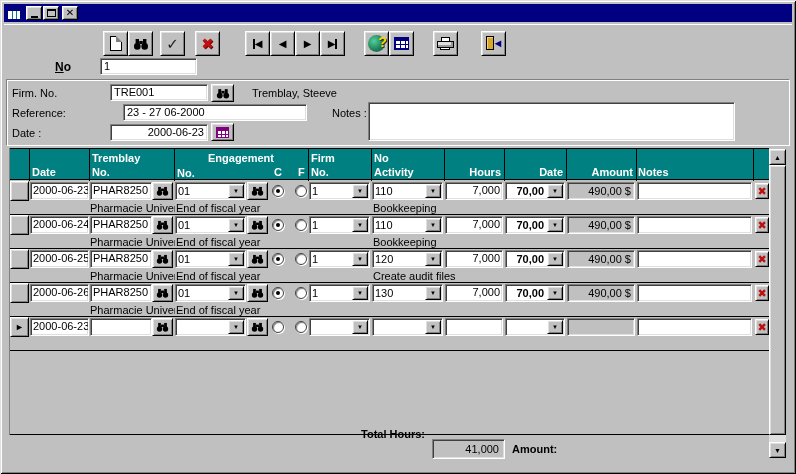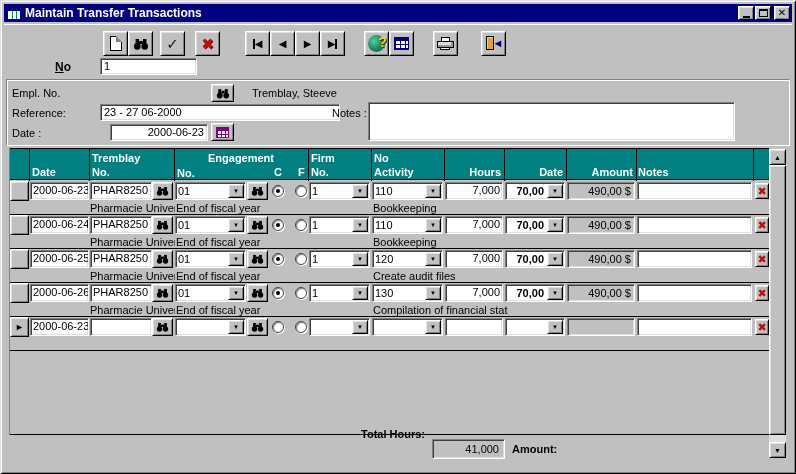--- a/index.html
+++ b/index.html
@@ -103,21 +103,20 @@
       <circle cx="4.3" cy="8.4" r="3.3"></circle>
       <circle cx="11.7" cy="8.4" r="3.3"></circle>
     </g>
   </defs>
 </svg>
 
 <div id="window">
 
   <div class="titlebar">
     <div class="title-icon"></div>
-    <div class="title-text">Maintain Transfer Transactions</div>
     <button class="raised tb-btn">
         <span class="glyph-min"></span>
       </button>
     <button class="raised tb-btn">
         <span class="glyph-max"></span>
       </button>
     <button class="raised tb-btn" style="margin-left:3px">
         <span class="glyph-close">✕</span>
       </button>
   </div>
@@ -171,30 +170,31 @@
           <span class="door"></span>
           <span class="arrow">◄</span>
         </span>
       </button>
   </div>
 
   <div class="no-label"><span class="u">N</span><span>o</span></div>
   <div class="sunken no-box"><span>1</span></div>
 
   <div class="groupbox etched"></div>
-  <div class="flabel" style="left:12px;top:87px">Empl. No.</div>
+  <div class="flabel" style="left:12px;top:87px">Firm. No.</div>
+  <div class="sunken fbox" style="left:110px;top:84px;width:98px"><span>TRE001</span></div>
   <button class="raised mini-btn" style="left:211px;top:84px">
       <svg class="binoc-icon" style="width:14px;height:11px" viewBox="0 0 16 12">
         <use href="#binoc"></use>
       </svg>
     </button>
   <div class="flabel" style="left:252px;top:87px">Tremblay, Steeve</div>
 
   <div class="flabel" style="left:12px;top:107px">Reference:</div>
-  <div class="sunken fbox" style="left:100px;top:104px;width:240px"><span>23 - 27 06-2000</span></div>
+  <div class="sunken fbox" style="left:123px;top:104px;width:184px"><span>23 - 27 06-2000</span></div>
 
   <div class="flabel" style="left:12px;top:127px">Date :</div>
   <div class="sunken fbox right" style="left:110px;top:124px;width:98px"><span>2000-06-23</span></div>
   <button class="raised mini-btn" style="left:211px;top:123px">
       <span class="icon-cal"></span>
     </button>
 
   <div class="flabel" style="left:332px;top:107px">Notes :</div>
   <div class="sunken notes-box"><span></span></div>
 
@@ -419,21 +419,20 @@
           </div>
           <div class="amountbx num" style="left:557px;width:68px"><span>490,00 $</span></div>
           <div class="sunken tbx" style="left:627px;width:115px"><span></span></div>
           <button class="raised xbtn" style="left:745px">
               <span>✖</span>
             </button>
         </div>
         <div class="row-sub">
           <span class="subtxt" style="left:80px;width:85px;overflow:hidden">Pharmacie Universe</span>
           <span class="subtxt" style="left:166px">End of fiscal year</span>
-          <span class="subtxt" style="left:363px">Compilation of financial stat</span>
         </div>
       </div>
         <div class="row-block">
         <div class="row-main">
           <div class="raised cell-sel">
               <span>►</span>
             </div>
           <div class="sunken tbx" style="left:20px;width:59px"><span>2000-06-23</span></div>
           <div class="sunken tbx" style="left:80px;width:62px"><span></span></div>
           <button class="raised binoc-sm" style="left:142px">

